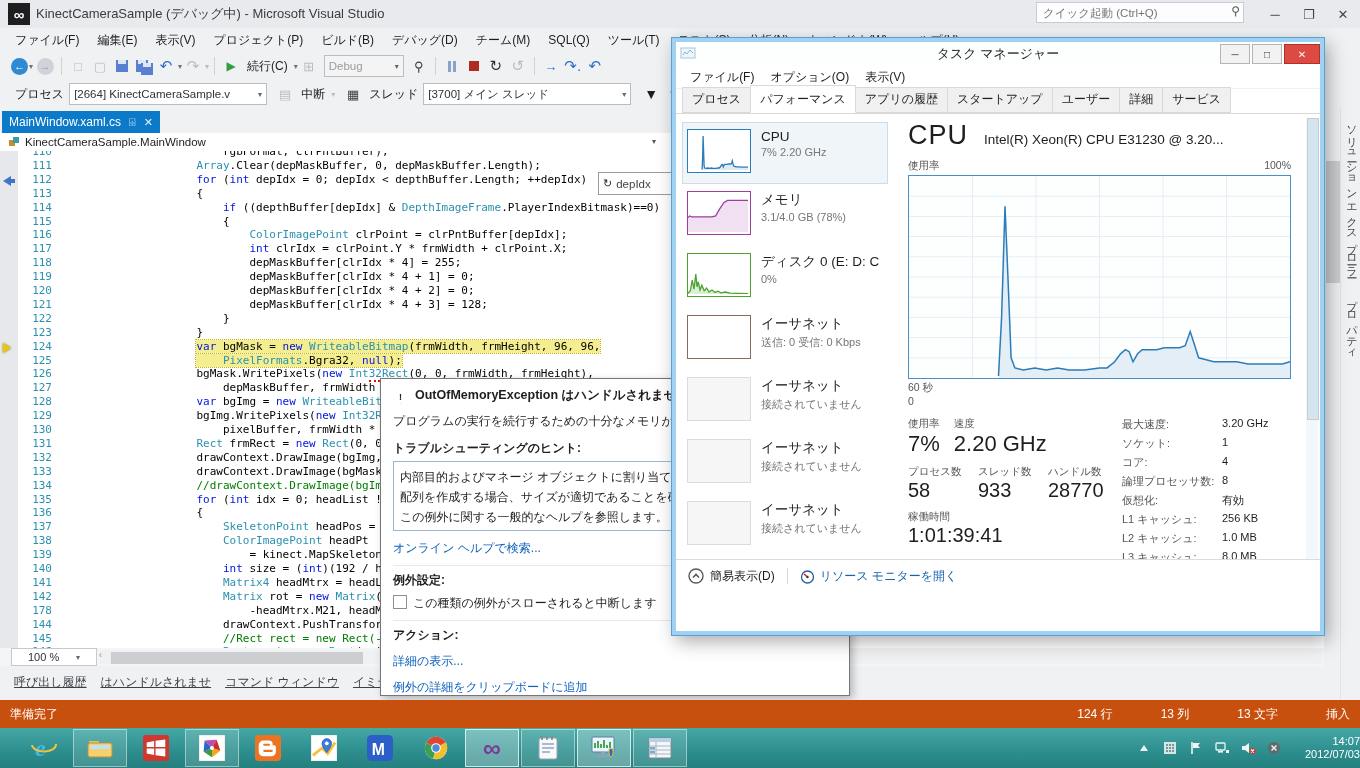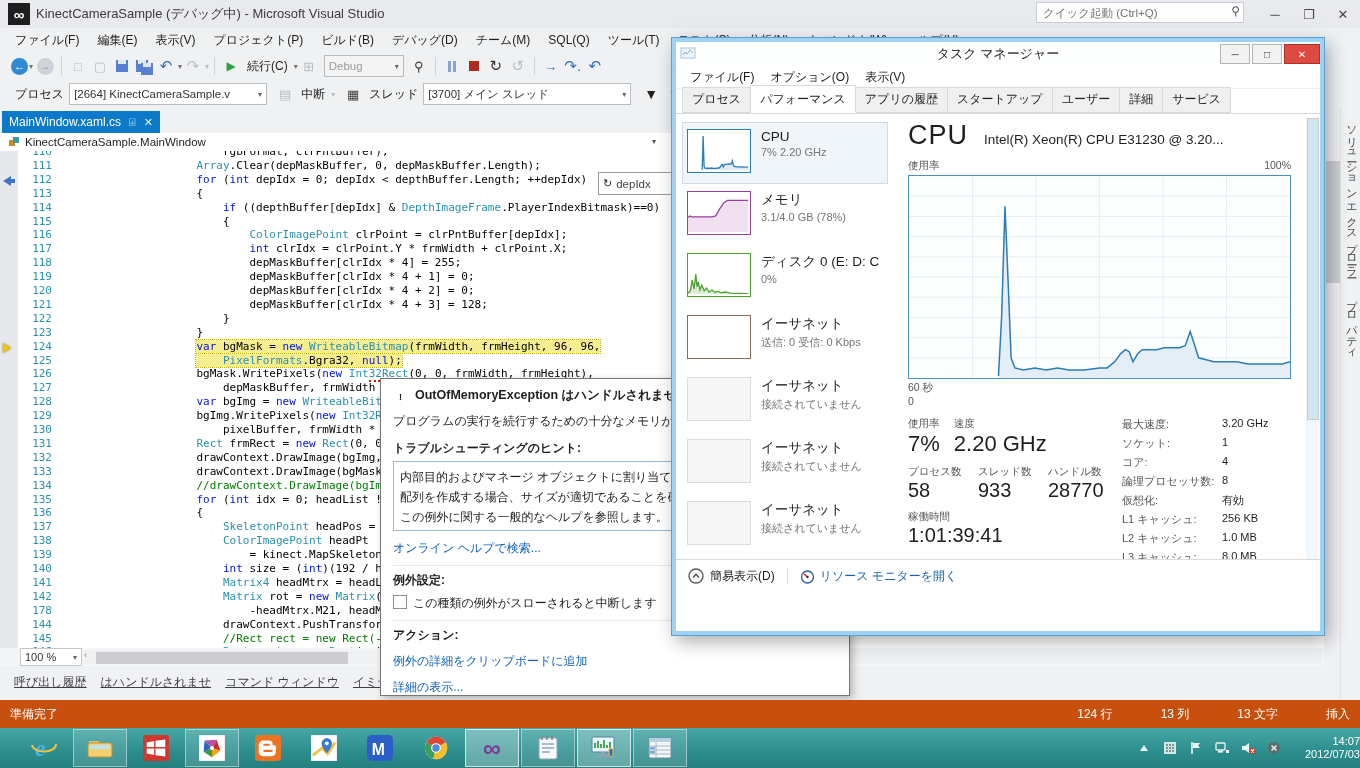--- a/index.html
+++ b/index.html
@@ -52,21 +52,21 @@
   .hltxt{background:#f4ee90;outline:1px dotted #c3b40e;}
   .bm-marker{position:absolute;left:3px;width:0;height:0;border-top:5px solid transparent;border-bottom:5px solid transparent;border-right:8px solid #3f74c9;}
   .bm-marker i{position:absolute;left:8px;top:-2px;width:4px;height:4px;background:#3f74c9;}
   .cur-arrow{position:absolute;left:3px;width:0;height:0;border-top:5px solid transparent;border-bottom:5px solid transparent;border-left:8px solid #e8c616;filter:drop-shadow(0 0 1px #8a7a00);}
   #squiggle{position:absolute;border-bottom:2px dotted #e51400;height:2px;}
   
   #datatip{left:598px;top:172px;width:76px;height:21px;background:#fff;border:1px solid #9b9b9b;display:flex;align-items:center;font-size:11.5px;color:#444;z-index:3;}
   #datatip .ref{margin:0 4px;font-size:11px;color:#222;}
   
   #vs-zoombar{left:0;top:648px;width:1324px;height:18px;background:#f4f5f6;display:flex;align-items:center;z-index:1;}
-  #zoom-combo{width:52px;height:16px;border:1px solid #c5c8cc;background:#fff;font-size:11px;color:#333;display:flex;align-items:center;justify-content:space-between;padding:0 4px;margin-left:20px;}
+  #zoom-combo{width:52px;height:16px;border:1px solid #c5c8cc;background:#fff;font-size:11px;color:#333;display:flex;align-items:center;justify-content:space-between;padding:0 16px;margin-left:11px;}
   #hscroll{flex:1;height:14px;background:#f0f1f2;position:relative;margin:0 2px;}
   #hscroll .thumb{position:absolute;left:12px;top:2px;width:250px;height:10px;background:#cdced2;}
   #hscroll .arr{position:absolute;left:0;top:0;font-size:9px;color:#888;}
   
   #vs-bottompanel{left:0;top:666px;width:1360px;height:34px;background:#eff1f3;display:flex;align-items:flex-start;padding-top:8px;}
   .bp-tab{font-size:12px;color:#3f3f46;margin-left:14px;white-space:nowrap;text-decoration:underline;}
   
   #vs-statusbar{left:0;top:700px;width:1360px;height:28px;background:#c8500e;display:flex;align-items:center;color:#fff;font-size:12px;z-index:6;}
   #sb-ready{margin-left:10px;}
   #sb-right{margin-left:auto;display:flex;gap:48px;margin-right:10px;}
@@ -412,22 +412,22 @@
   <div class="exc-link">オンライン ヘルプで検索...</div>
   <hr class="exc-rule">
   <div class="exc-bold" style="margin-top:6px;">例外設定:</div>
   <div id="exc-check-row">
     <span id="exc-checkbox"></span>
     <span>この種類の例外がスローされると中断します</span>
   </div>
   <hr class="exc-rule">
   <div class="exc-bold" style="margin-top:6px;">アクション:</div>
   <div id="exc-actions">
+      <div class="exc-link">詳細の表示...</div>
       <div class="exc-link">例外の詳細をクリップボードに追加</div>
-      <div class="exc-link">詳細の表示...</div>
       <div class="exc-link">例外設定を開く</div>
     </div>
 </div>
 
 <div class="abs" id="taskmgr">
   <div id="tm-titlebar">
     <svg id="tm-sysicon" viewBox="0 0 16 14">
         <rect x="1" y="1" width="14" height="10" fill="#e8f2fa" stroke="#7aa7c9"></rect>
         <path d="M3 8 L5 5 L7 7 L10 3 L13 6" stroke="#3e8fc4" fill="none"></path>
       </svg>

